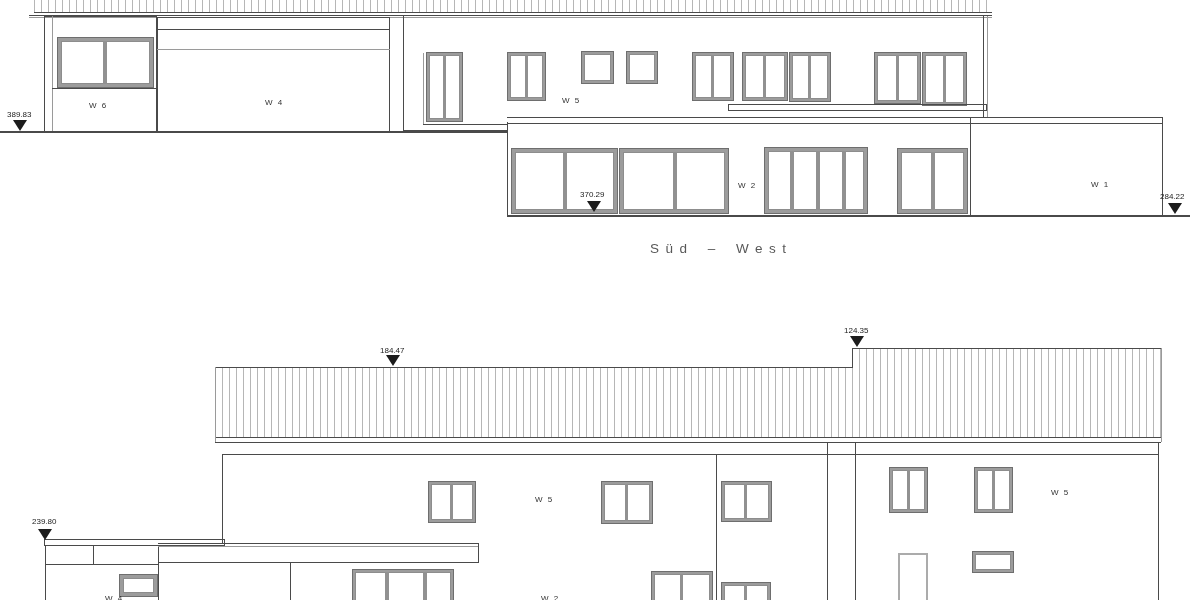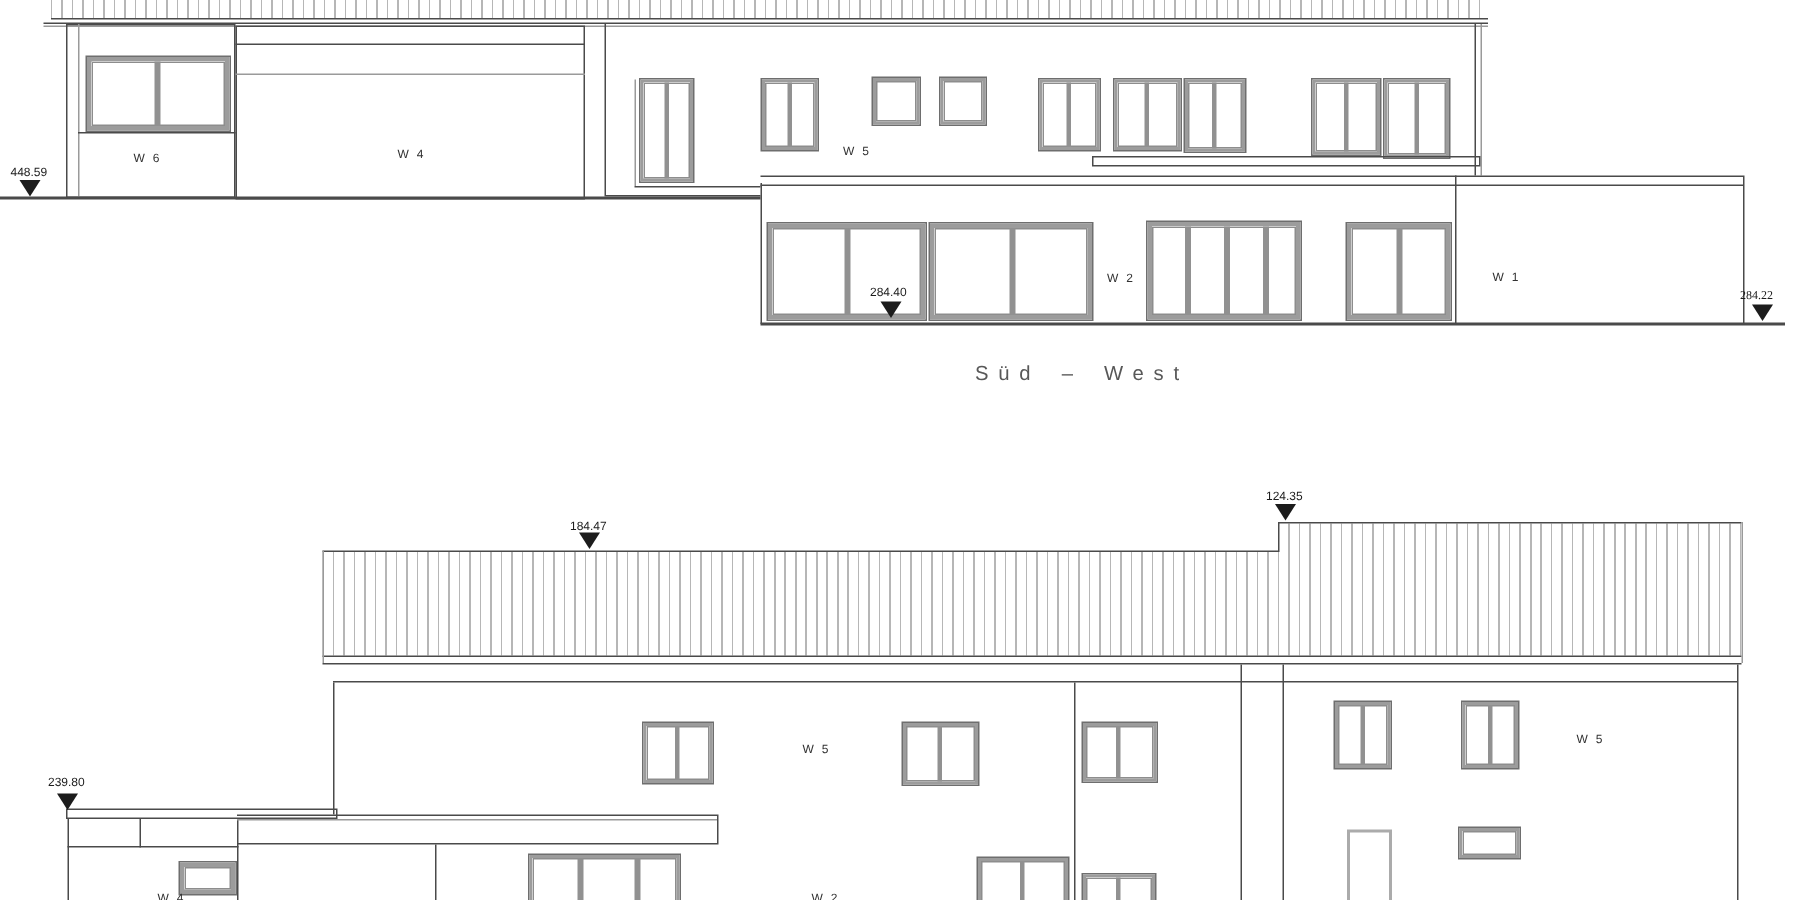--- a/index.html
+++ b/index.html
@@ -136,30 +136,30 @@
     </div>
     <div class="shp win" style="left: 722px; top: 583px; width: 48px; height: 20px; border-width: 2px;">
       <div class="mull" style="left: 20px; width: 3px;"></div>
     </div>
     <div class="shp win" style="left: 898px; top: 553px; width: 30px; height: 50px; border-width: 2px; border-color: rgb(171, 171, 171); box-shadow: none;"></div>
     <div class="shp win" style="left: 973px; top: 552px; width: 40px; height: 20px; border-width: 2px;"></div>
     <div class="wlabel" style="left: 89px; top: 101px;">W 6</div>
     <div class="wlabel" style="left: 265px; top: 98px;">W 4</div>
     <div class="wlabel" style="left: 562px; top: 96px;">W 5</div>
     <div class="wlabel" style="left: 738px; top: 181px;">W 2</div>
-    <div class="wlabel" style="left: 995px; top: 180px;">W 1</div>
+    <div class="wlabel" style="left: 1091px; top: 180px;">W 1</div>
     <div class="wlabel" style="left: 535px; top: 495px;">W 5</div>
     <div class="wlabel" style="left: 1051px; top: 488px;">W 5</div>
     <div class="wlabel" style="left: 105px; top: 594px;">W 4</div>
     <div class="wlabel" style="left: 541px; top: 594px;">W 2</div>
-    <div class="mlabel" style="left: 7px; top: 110px;">448.59</div>
+    <div class="mlabel" style="left: 7px; top: 110px;">389.83</div>
     <div class="tri" style="left: 13px; top: 120px;"></div>
-    <div class="mlabel" style="left: 580px; top: 190px;">284.40</div>
+    <div class="mlabel" style="left: 580px; top: 190px;">370.29</div>
     <div class="tri" style="left: 587px; top: 201px;"></div>
-    <div class="mlabel" style="left: 1160px; top: 192px; font-family: Liberation Serif, serif;">284.22</div>
+    <div class="mlabel" style="left: 1160px; top: 192px;">284.22</div>
     <div class="tri" style="left: 1168px; top: 203px;"></div>
     <div class="mlabel" style="left: 380px; top: 346px;">184.47</div>
     <div class="tri" style="left: 386px; top: 355px;"></div>
     <div class="mlabel" style="left: 844px; top: 326px;">124.35</div>
     <div class="tri" style="left: 850px; top: 336px;"></div>
     <div class="mlabel" style="left: 32px; top: 517px;">239.80</div>
     <div class="tri" style="left: 38px; top: 529px;"></div>
   </div>
 
 </body></html>

